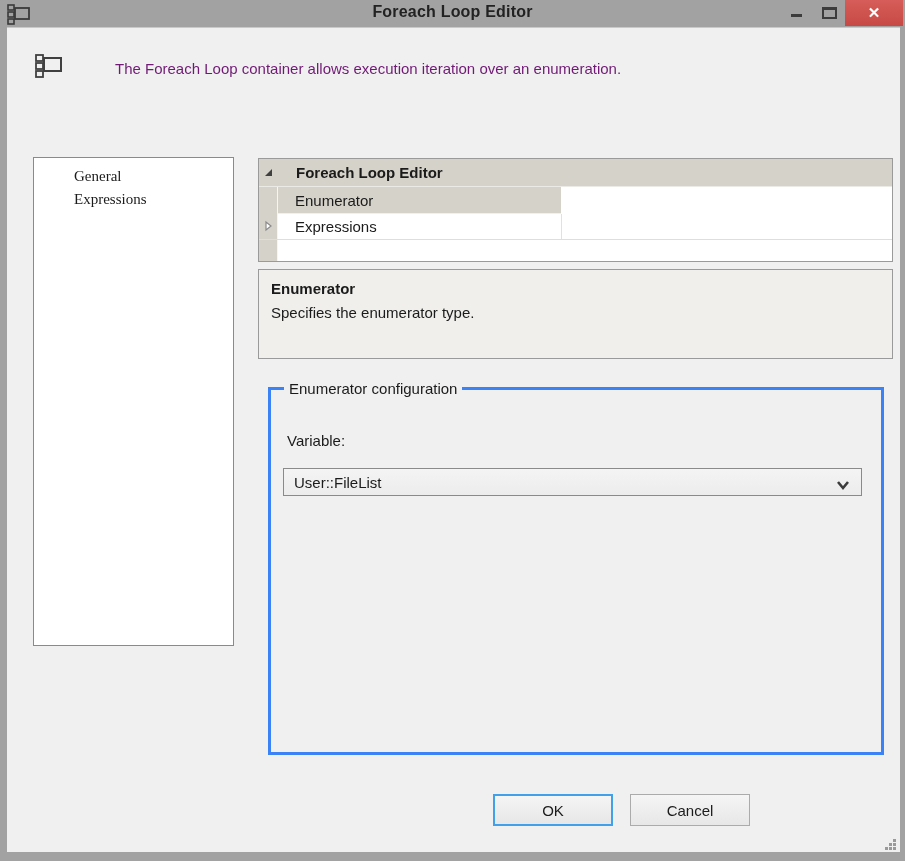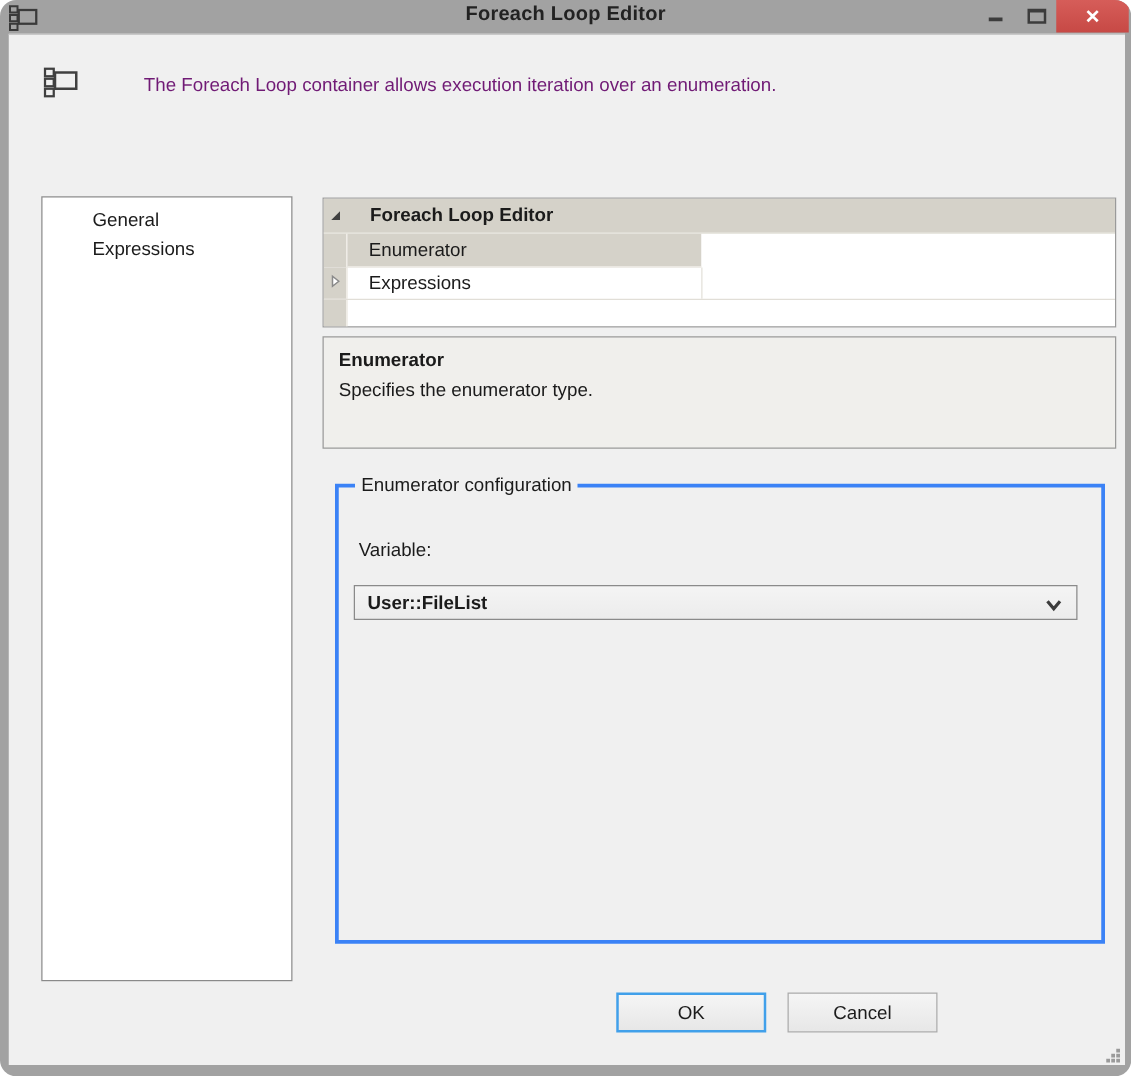--- a/index.html
+++ b/index.html
@@ -1,21 +1,21 @@
 <!DOCTYPE html>
 <html><head>
 <meta charset="utf-8">
 <style>
   * { box-sizing: border-box; margin: 0; padding: 0; }
   html, body { background: #ffffff; }
   body { font-family: "Liberation Sans", sans-serif; font-size: 15px; color: #1b1b1b; }
 
   .window {
     position: relative; width: 905px; height: 861px;
-    background: #a2a2a2; overflow: hidden; border-radius: 13px;
+    background: #a2a2a2; overflow: hidden;
   }
 
   
   .titlebar { position: absolute; top: 0; left: 0; right: 0; height: 27px; }
   .title-icon { position: absolute; left: 6px; top: 2px; width: 26px; height: 24px; }
   .title-text {
     position: absolute; left: 0; right: 0; top: 3px; text-align: center;
     font-weight: bold; font-size: 16px; color: #222222; letter-spacing: 0.2px;
   }
   .caption-btn { position: absolute; top: 0; display: flex; align-items: center; justify-content: center; }
@@ -34,22 +34,22 @@
     position: absolute; left: 7px; top: 27px; right: 5px; bottom: 9px;
     background: #f0f0f0; border-top: 1px solid #c9c9c9;
   }
 
   
   .banner-icon { position: absolute; left: 26px; top: 22px; width: 31px; height: 31px; }
   .banner-text { position: absolute; left: 108px; top: 32px; font-size: 15px; color: #701a75; }
 
   
   .sidebar {
-    position: absolute; left: 26px; top: 129px; width: 201px; height: 628px;
-    background: #ffffff; border: 1px solid #8a8a8a; padding-top: 7px;
+    position: absolute; left: 26px; top: 129px; width: 201px; height: 489px;
+    background: #ffffff; border: 1px solid #8a8a8a; padding-top: 7px; font-family: Liberation Serif, serif;
   }
   .side-item { height: 23px; line-height: 23px; padding-left: 37px; white-space: nowrap; }
   .side-item span { padding: 1px 3px; }
   .side-item.selected span { background: #3399ff; color: #ffffff; }
 
   
   .grid {
     position: absolute; left: 251px; top: 130px; width: 635px; height: 104px;
     background: #ffffff; border: 1px solid #9a9a9a; display: flex; flex-direction: column;
   }
@@ -81,21 +81,21 @@
     position: absolute; left: 261px; top: 359px; width: 616px; height: 368px;
     border: 3px solid #3b82f6;
   }
   .groupbox-legend {
     position: absolute; top: -10px; left: 13px; background: #f0f0f0; padding: 0 5px;
   }
   .variable-label { position: absolute; left: 16px; top: 42px; }
   .combobox {
     position: absolute; left: 12px; top: 78px; width: 579px; height: 28px;
     border: 1px solid #8a8a8a; background: linear-gradient(#f4f4f4, #ececec);
-    display: flex; align-items: center; padding-left: 10px; font-weight: bold;
+    display: flex; align-items: center; padding-left: 10px;
   }
   .combo-chevron { position: absolute; right: 10px; top: 8px; }
 
   
   .dlg-btn {
     position: absolute; top: 766px; width: 120px; height: 32px;
     background: linear-gradient(#f5f5f5, #e7e7e7); border: 1px solid #ababab;
     display: flex; align-items: center; justify-content: center; font-size: 15px; color: #1b1b1b;
   }
   .btn-ok { left: 486px; border: 2px solid #41a0ea; }

